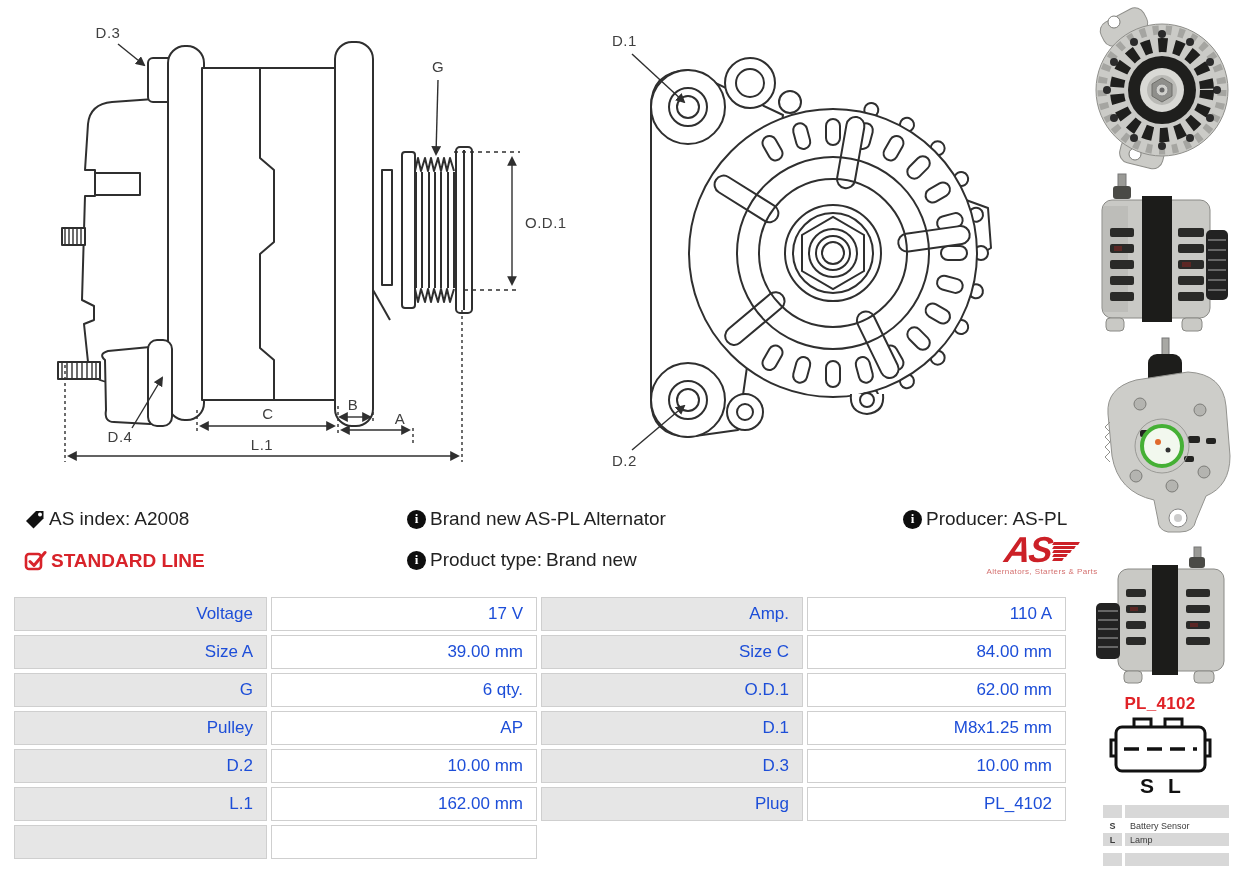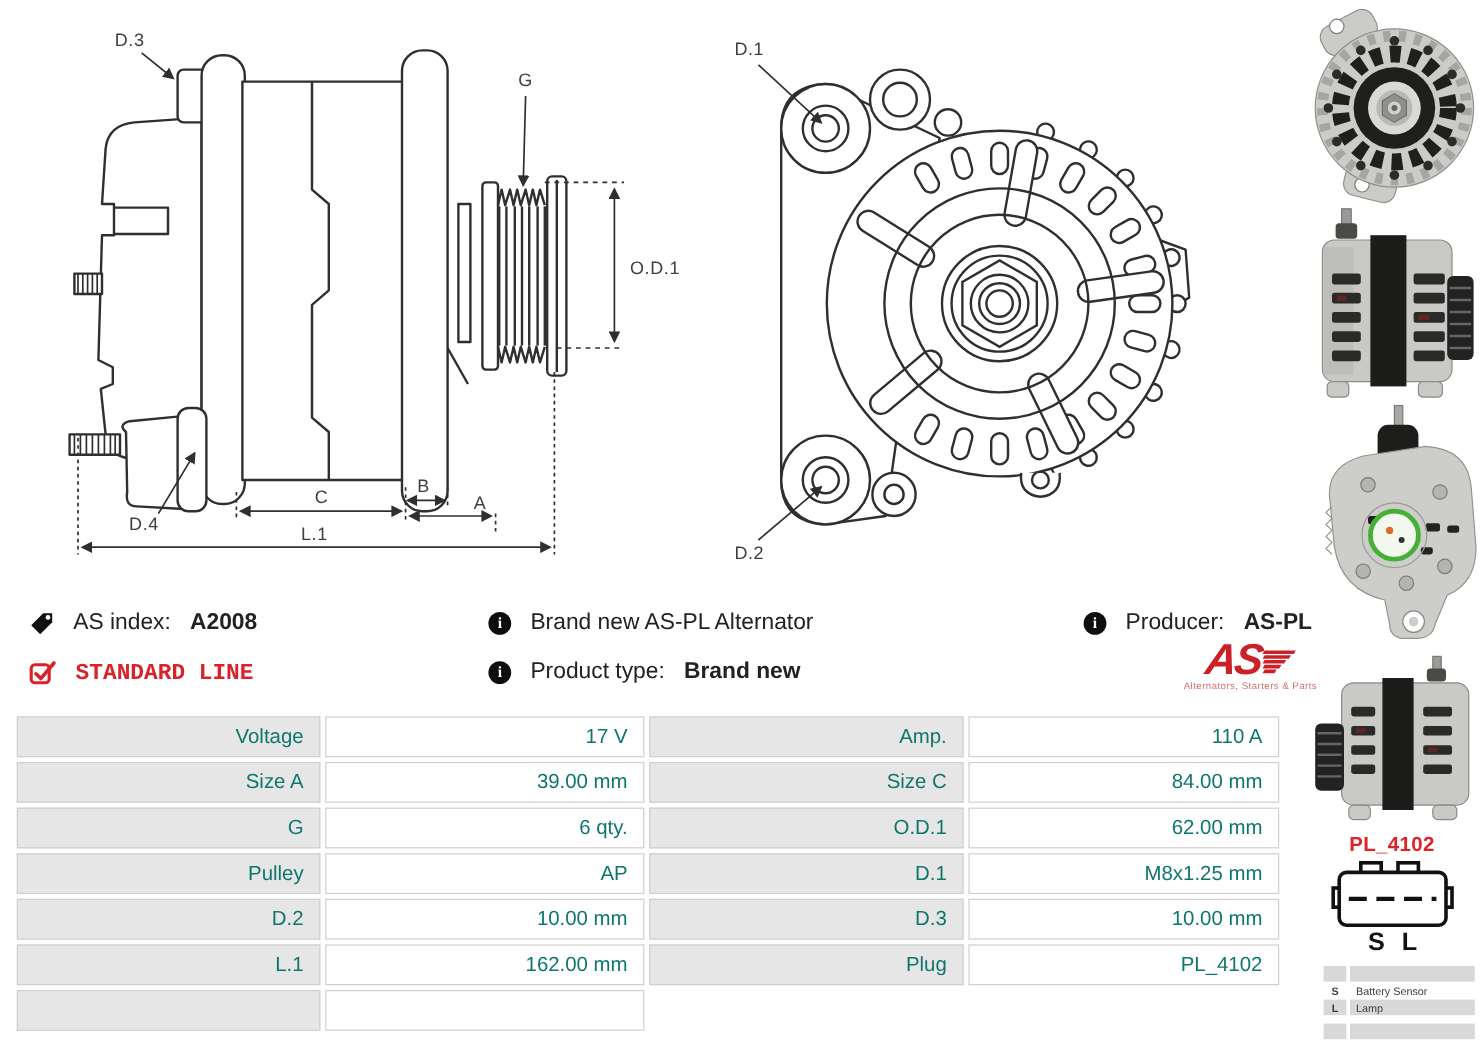--- a/index.html
+++ b/index.html
@@ -1,37 +1,37 @@
 <!DOCTYPE html>
 <html><head>
 <meta charset="utf-8">
 <style>
   html,body{margin:0;padding:0;background:#fff;}
   #screen{position:relative;width:1236px;height:876px;background:#fff;overflow:hidden;
           font-family:"Liberation Sans",sans-serif;color:#2f2f2f;}
   .abs{position:absolute;}
   
-  .info-item{position:absolute;display:flex;align-items:center;gap:16px;font-size:19px;color:#222;white-space:nowrap;}
-  .info-item b{font-weight:700;}
+  .info-item{position:absolute;display:flex;align-items:center;gap:4px;font-size:19px;color:#222;white-space:nowrap;}
+  .info-item b{font-weight:400;}
   .info-icon{width:19px;height:19px;border-radius:50%;background:#0e0e0e;color:#fff;display:flex;
              align-items:center;justify-content:center;font-size:13px;font-weight:700;
              font-family:"Liberation Serif",serif;flex:0 0 auto;}
-  .red{color:#d8232a;font-weight:700;font-family:Liberation Mono, monospace;}
+  .red{color:#d8232a;font-weight:700;}
   
   .as-logo{position:absolute;left:984px;top:533px;width:116px;text-align:center;}
   .as-logo .mark{font-style:italic;font-weight:700;font-size:36px;line-height:34px;color:#cc2027;
                  letter-spacing:-2px;position:relative;display:inline-block;transform:skewX(-8deg);}
   .as-logo .stripes{display:inline-block;vertical-align:baseline;margin-left:2px;}
   .as-logo .stripes i{display:block;height:3px;margin:1px 0;background:#cc2027;transform:skewX(-30deg);}
   .as-logo .tagline{font-size:8px;color:#d4706f;letter-spacing:.4px;margin-top:0;white-space:nowrap;}
   
   .spec{position:absolute;left:14px;top:597px;width:1052px;display:grid;
         grid-template-columns:253px 266px 262px 259px;grid-auto-rows:34px;gap:4px;}
   .spec .cell{display:flex;align-items:center;justify-content:flex-end;padding-right:13px;
-              font-size:17px;color:#0f766e;border:1px solid #cfcfcf;background:#fff;}
+              font-size:17px;color:#1d4ed8;border:1px solid #cfcfcf;background:#fff;}
   .spec .lbl{background:#e6e6e6;}
   
   .plug-code{position:absolute;left:1085px;top:694px;width:150px;text-align:center;
              font-size:17px;font-weight:700;color:#e02227;letter-spacing:.3px;}
   .pins{position:absolute;left:1108px;top:774px;width:105px;display:flex;justify-content:center;
         gap:14px;font-size:21px;font-weight:700;color:#111;}
   .legend{position:absolute;left:1103px;top:805px;width:126px;font-size:9px;color:#3c3c3c;}
   .legend .lrow{display:flex;gap:3px;height:13px;margin-bottom:1px;}
   .legend .k{width:19px;display:flex;align-items:center;justify-content:center;font-weight:700;}
   .legend .v{flex:1;display:flex;align-items:center;padding-left:5px;}

